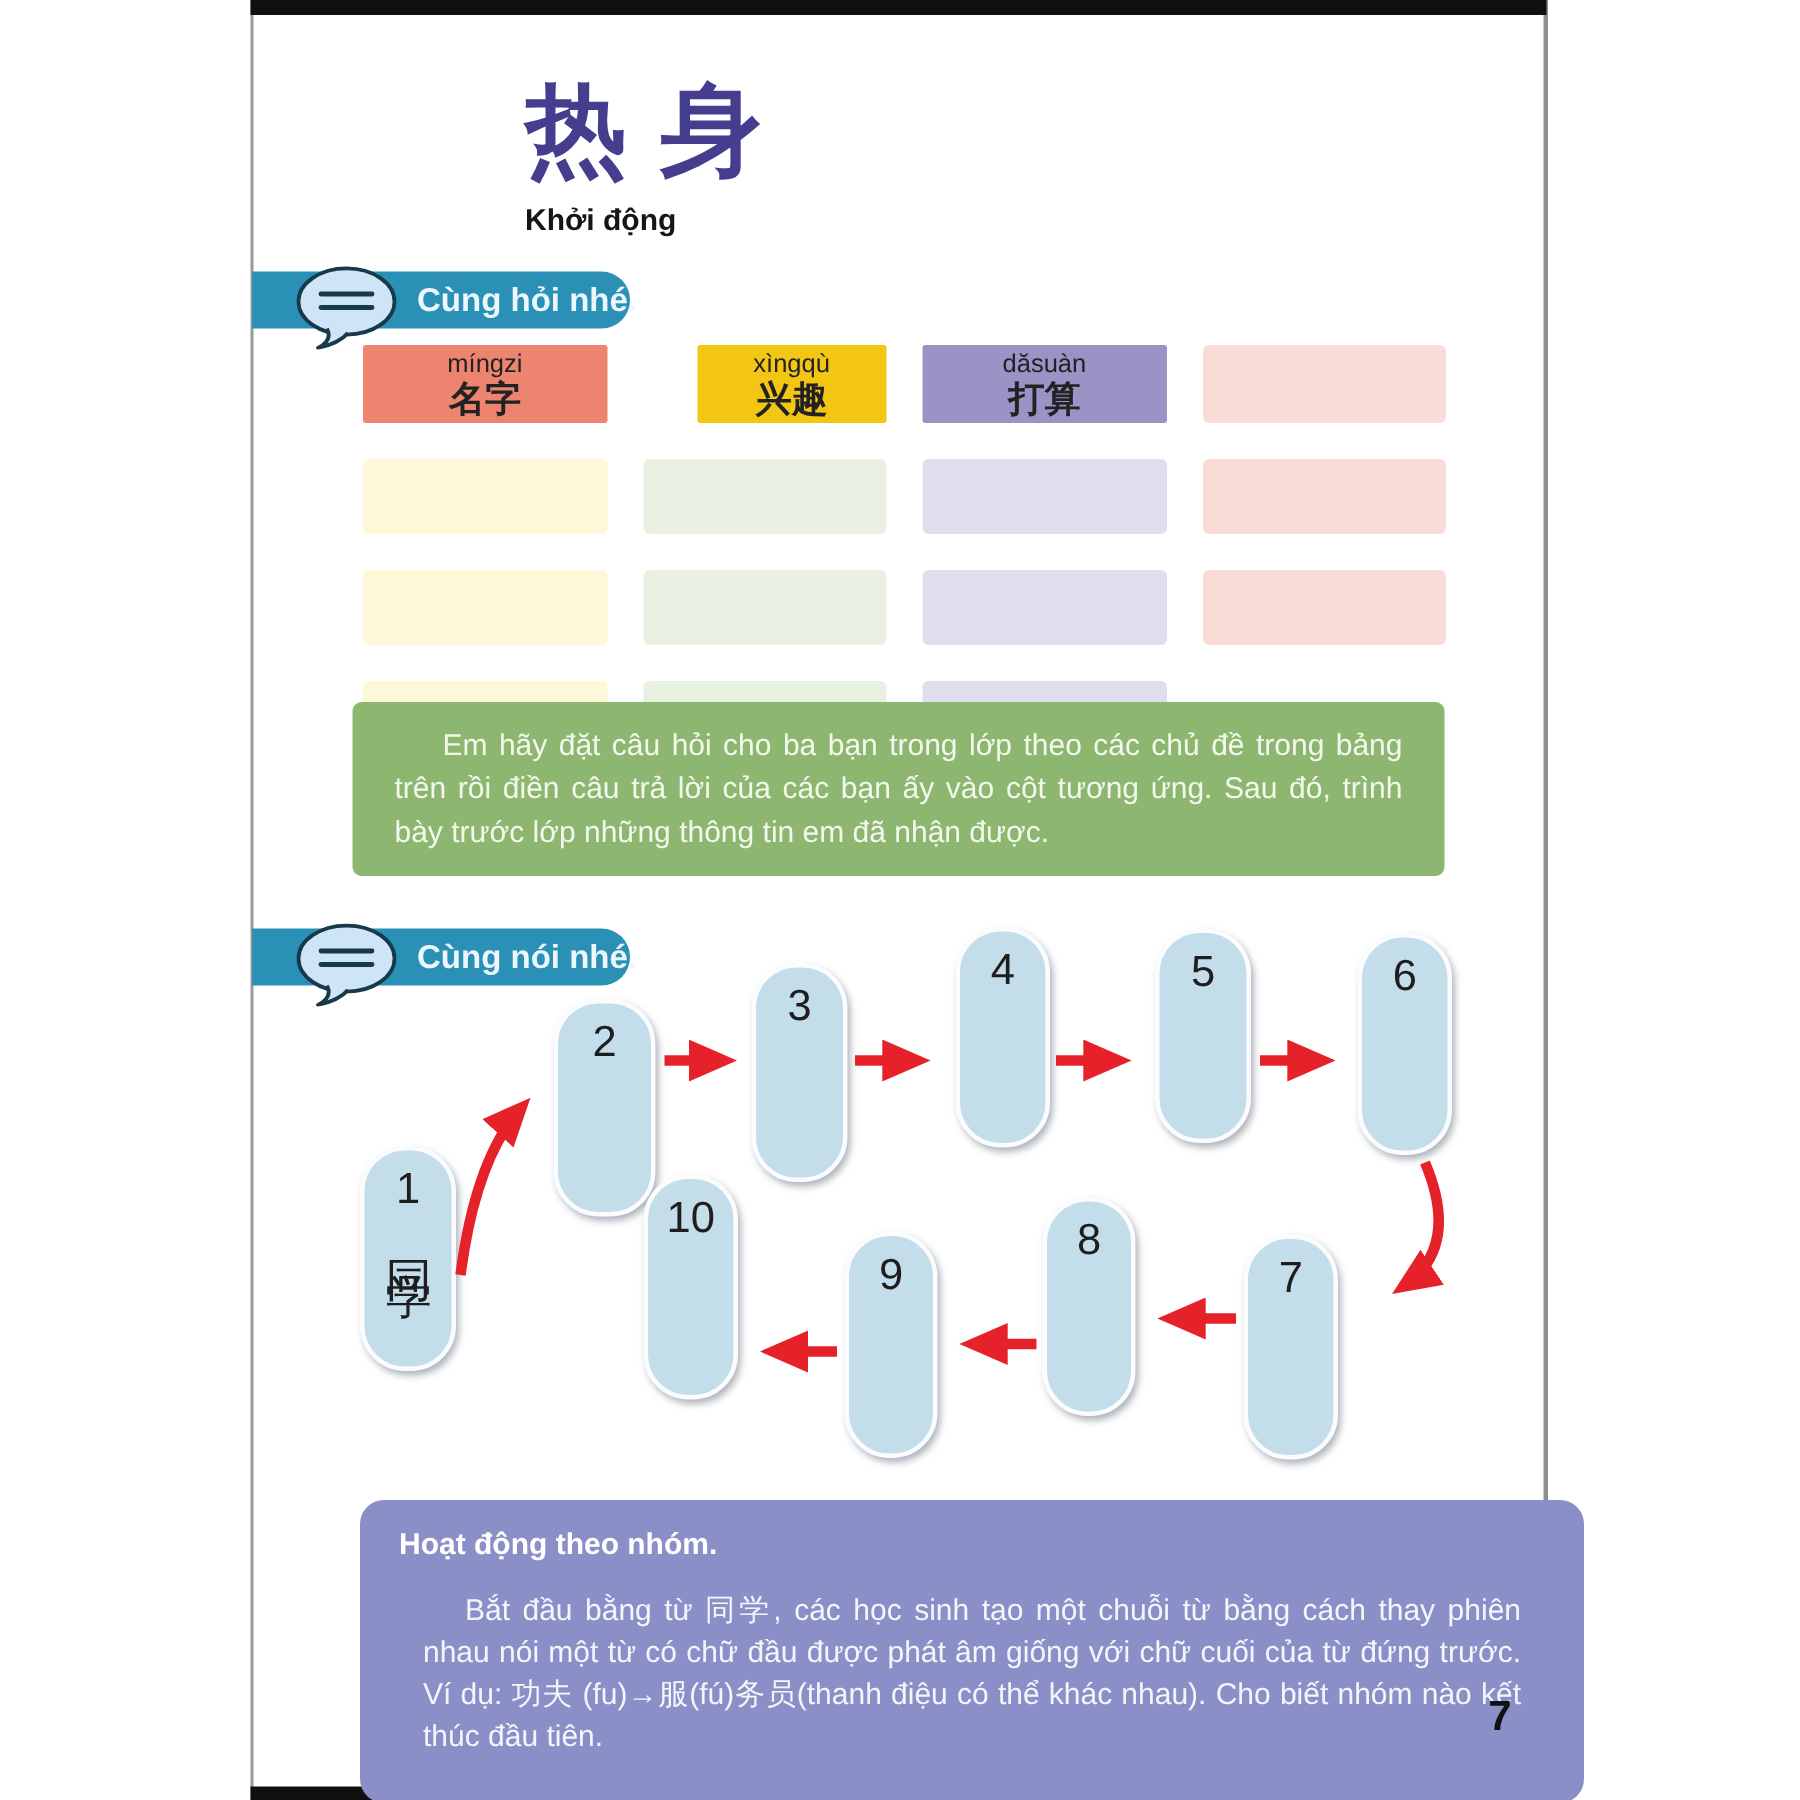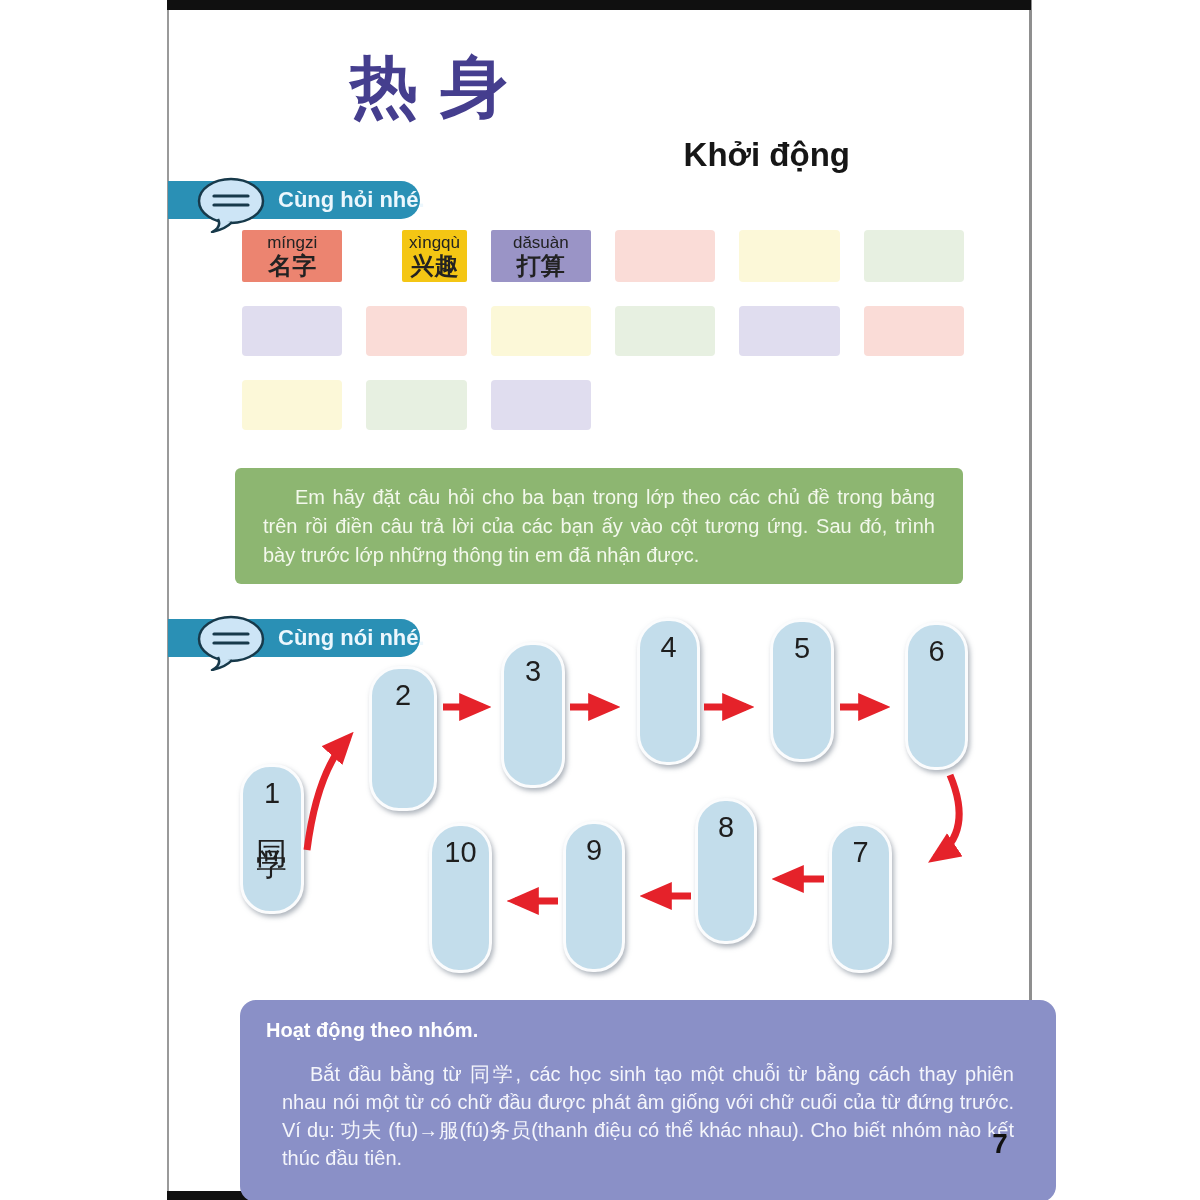--- a/index.html
+++ b/index.html
@@ -16,39 +16,39 @@
   .edge-top{left:167px;top:0;width:864px;height:10px;background:#101010;}
   .edge-bottom{left:167px;top:1191px;width:864px;height:9px;background:#101010;}
 
   
   .title-zh{
     left:350px;top:42px;width:500px;text-align:left;
     font-family:"DejaVu Serif","Liberation Serif",serif;
     font-size:68px;font-weight:700;color:#453e8e;letter-spacing:22px;
   }
   .title-vi{
-    left:350px;top:136px;width:500px;text-align:right;
-    font-size:33px;font-weight:700;color:#161616;
+    left:350px;top:136px;width:500px;text-align:left;
+    font-size:20px;font-weight:700;color:#161616;
   }
 
   
   .banner{
     left:168px;width:252px;height:38px;background:#2a90b5;
     border-radius:0 19px 19px 0;
   }
   .banner .banner-label{
     position:absolute;left:110px;top:0;width:140px;height:38px;line-height:38px;
     color:#ecf7fd;font-weight:700;font-size:22px;white-space:nowrap;
   }
   .banner svg{position:absolute;left:28px;top:-6px;}
 
   
   .qtable{
     left:242px;top:230px;width:722px;
-    display:grid;grid-template-columns:repeat(6,1fr);
+    display:grid;grid-template-columns:repeat(4,1fr);
     grid-template-rows:52px 50px 50px 50px;
     column-gap:11px;row-gap:7px;gap:24px;
   }
   .qtable .hcell{
     border-radius:2px;display:flex;flex-direction:column;align-items:center;justify-content:center;
     color:#222;
   }
   .qtable .hcell .pinyin{font-size:17px;line-height:19px;}
   .qtable .hcell .hanzi{
     font-family:"DejaVu Serif","Liberation Serif",serif;
@@ -168,21 +168,21 @@
 </div>
 <div class="flow-box" style="left:829px;top:823px;width:63px;height:150px;">
   <span class="num">7</span>
 </div>
 <div class="flow-box" style="left:695px;top:798px;width:62px;height:146px;">
   <span class="num">8</span>
 </div>
 <div class="flow-box" style="left:563px;top:821px;width:62px;height:151px;">
   <span class="num">9</span>
 </div>
-<div class="flow-box" style="left:429px;top:823px;width:63px;height:150px;">
+<div class="flow-box" style="left:429px;top:783px;width:63px;height:150px;">
   <span class="num">10</span>
 </div>
 
 <svg class="abs arrows" width="1200" height="1200" viewBox="0 0 1200 1200">
   <defs>
     <marker id="ah" markerWidth="4.6" markerHeight="4" refX="3.4" refY="2" orient="auto">
       <path d="M0,0 L4.6,2 L0,4 Z" fill="#e5222a"></path>
     </marker>
   </defs>
   <g stroke="#e5222a" stroke-width="7" fill="none">

